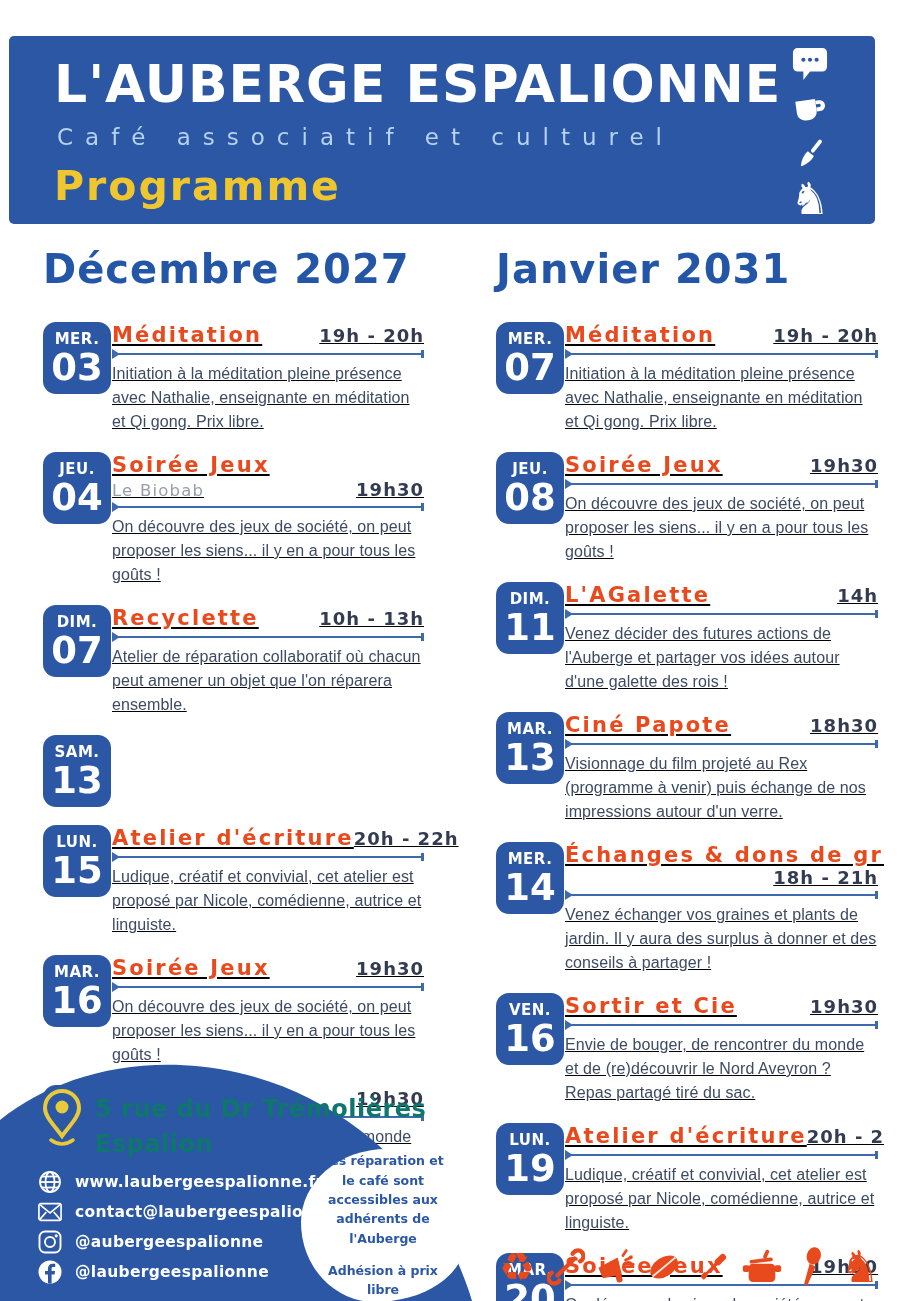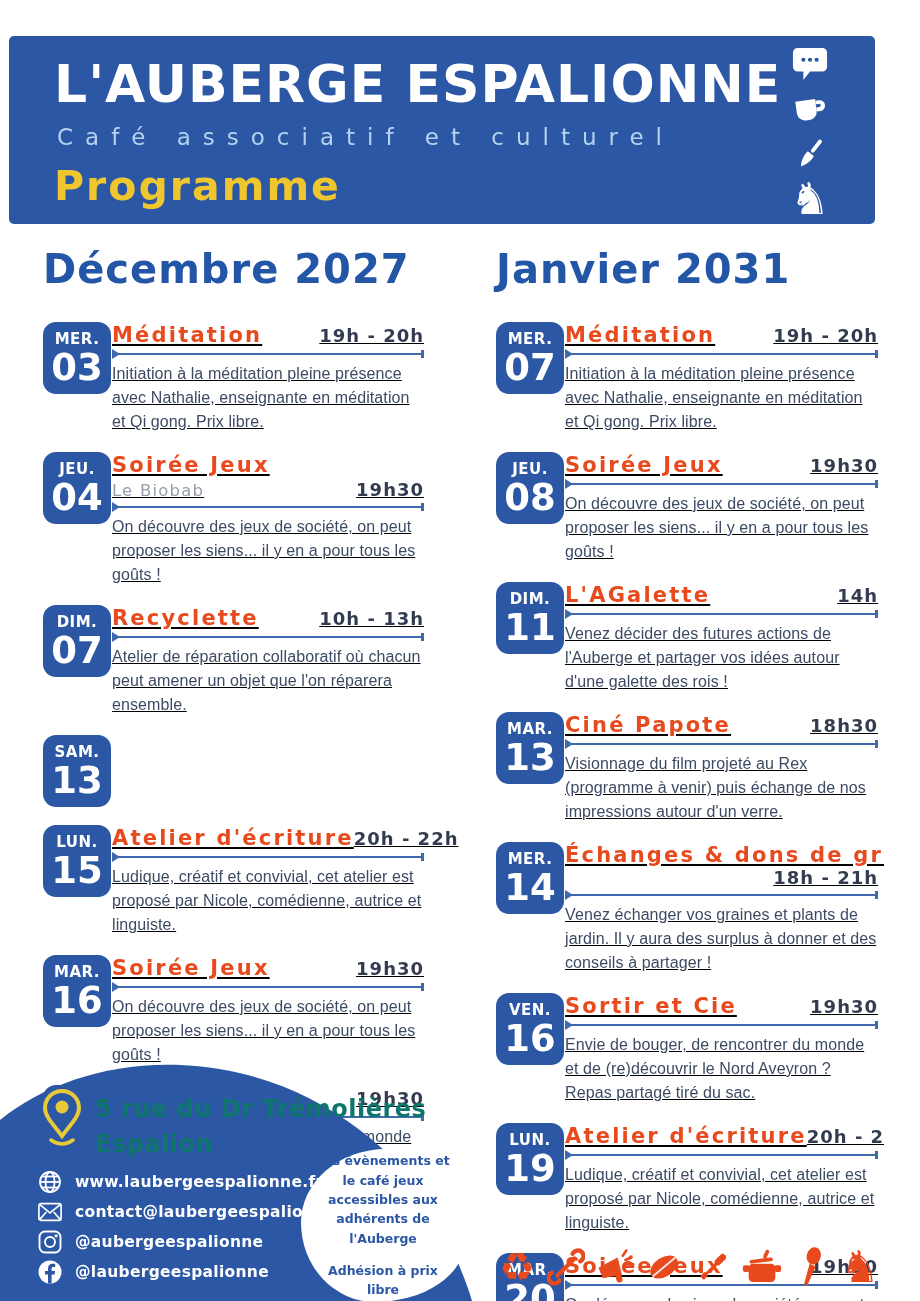--- a/index.html
+++ b/index.html
@@ -377,21 +377,21 @@
           <svg width="24" height="24" viewBox="0 0 24 24">
             <circle cx="12" cy="12" r="11.5" fill="currentColor"></circle>
             <path fill="#2b57a5" d="M13.6 23.4 v-8.9 h3 l.45 -3.5 h-3.45 v-2.2 c0 -1 .3 -1.7 1.75 -1.7 h1.85 V4 c-.3 -.05 -1.4 -.15 -2.7 -.15 c-2.7 0 -4.5 1.65 -4.5 4.65 v2.5 H7 v3.5 h3 v8.8 z"></path>
           </svg>
         </span>
         <span class="txt">@laubergeespalionne</span>
       </div>
     </div>
 
   <div class="note-blob">
-    <p>Les évènements et le café jeux accessibles aux adhérents de l'Auberge</p>
+    <p>Les réparation et le café sont accessibles aux adhérents de l'Auberge</p>
     <p>Adhésion à prix libre</p>
   </div>
 
   <div class="activities" id="activity-icons">
       <span class="ic">
         <span class="glyph g40">♻</span>
       </span>
       <span class="ic">
         <svg width="38" height="38" viewBox="0 0 40 40">
           <g stroke="currentColor" stroke-width="4.5" fill="none" stroke-linecap="round">

